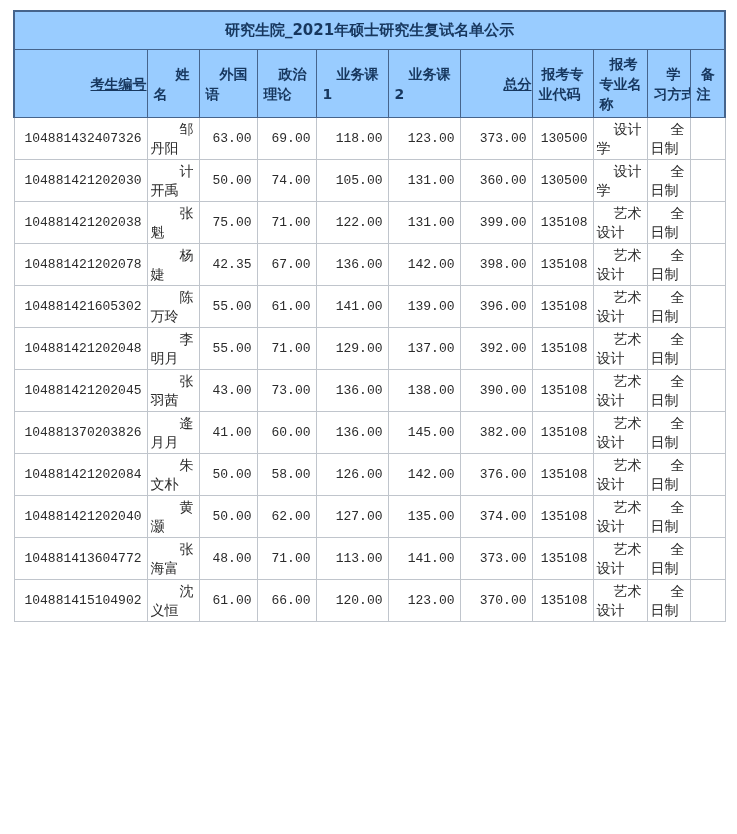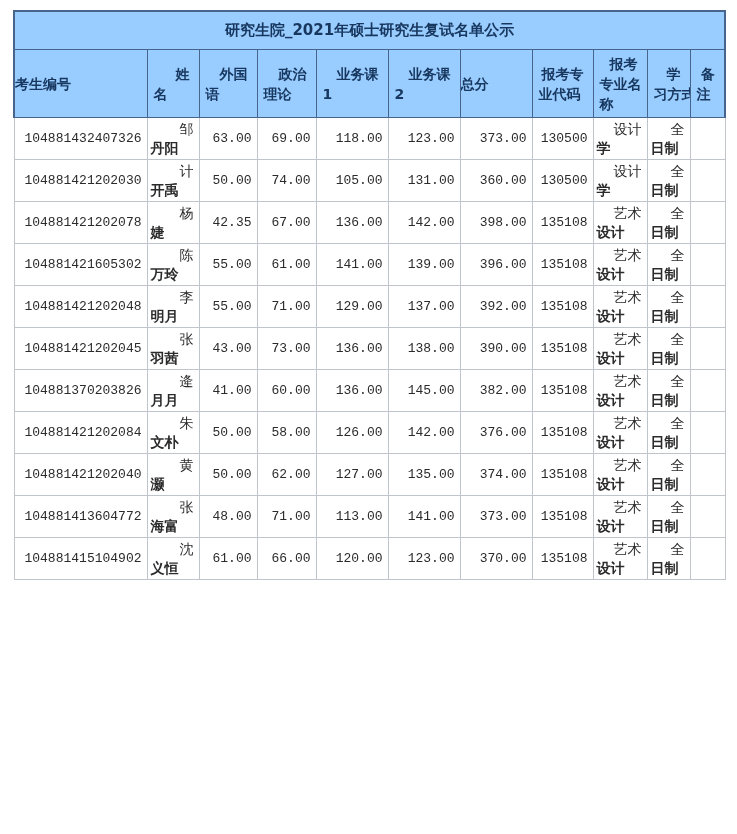--- a/index.html
+++ b/index.html
@@ -37,21 +37,21 @@
     font-size: 14px;
     font-weight: bold;
     color: #17375E;
     vertical-align: middle;
     padding: 0;
     overflow: hidden;
   }
   th.hdr:first-child { border-left: 2px solid #46648C; }
   th.hdr:last-child  { border-right: 2px solid #46648C; }
   .hline { line-height: 20px; white-space: nowrap; }
-  .h-single { text-align: left; }
+  .h-single { text-align: right; text-decoration: underline; }
   .h-first  { text-align: right; padding-right: 9px; }
   .h-rest   { text-align: left;  padding-left: 6px; }
   
   tbody td {
     background: #ffffff;
     border: 1px solid #C0C5CC;
     height: 41px;
     padding: 0;
     vertical-align: middle;
     overflow: hidden;
@@ -59,21 +59,21 @@
   }
   td.num-cell {
     text-align: right;
     padding-right: 5px;
     font-family: "Liberation Mono", "DejaVu Sans Mono", monospace;
     font-size: 13px;
   }
   td.wrap-cell { font-size: 14px; }
   .wline { line-height: 19px; white-space: nowrap; }
   .w-first { text-align: right; padding-right: 5px; }
-  .w-rest  { text-align: left;  padding-left: 3px; font-weight: bold; }
+  .w-rest  { text-align: left;  padding-left: 3px; }
 </style>
 </head>
 <body>
 
 <table class="sheet">
   <colgroup id="cols">
       <col style="width: 133px;">
       <col style="width: 52px;">
       <col style="width: 58px;">
       <col style="width: 59px;">
@@ -174,20 +174,42 @@
           <div class="wline w-first">设计</div>
           <div class="wline w-rest">学</div>
         </td>
         <td class="wrap-cell">
           <div class="wline w-first">全</div>
           <div class="wline w-rest">日制</div>
         </td>
         <td class="wrap-cell"></td>
       </tr>
       <tr>
+        <td class="num-cell">104881421202038</td>
+        <td class="wrap-cell">
+          <div class="wline w-first">张</div>
+          <div class="wline w-rest">魁</div>
+        </td>
+        <td class="num-cell">75.00</td>
+        <td class="num-cell">71.00</td>
+        <td class="num-cell">122.00</td>
+        <td class="num-cell">131.00</td>
+        <td class="num-cell">399.00</td>
+        <td class="num-cell">135108</td>
+        <td class="wrap-cell">
+          <div class="wline w-first">艺术</div>
+          <div class="wline w-rest">设计</div>
+        </td>
+        <td class="wrap-cell">
+          <div class="wline w-first">全</div>
+          <div class="wline w-rest">日制</div>
+        </td>
+        <td class="wrap-cell"></td>
+      </tr>
+      <tr>
         <td class="num-cell">104881421202078</td>
         <td class="wrap-cell">
           <div class="wline w-first">杨</div>
           <div class="wline w-rest">婕</div>
         </td>
         <td class="num-cell">42.35</td>
         <td class="num-cell">67.00</td>
         <td class="num-cell">136.00</td>
         <td class="num-cell">142.00</td>
         <td class="num-cell">398.00</td>

